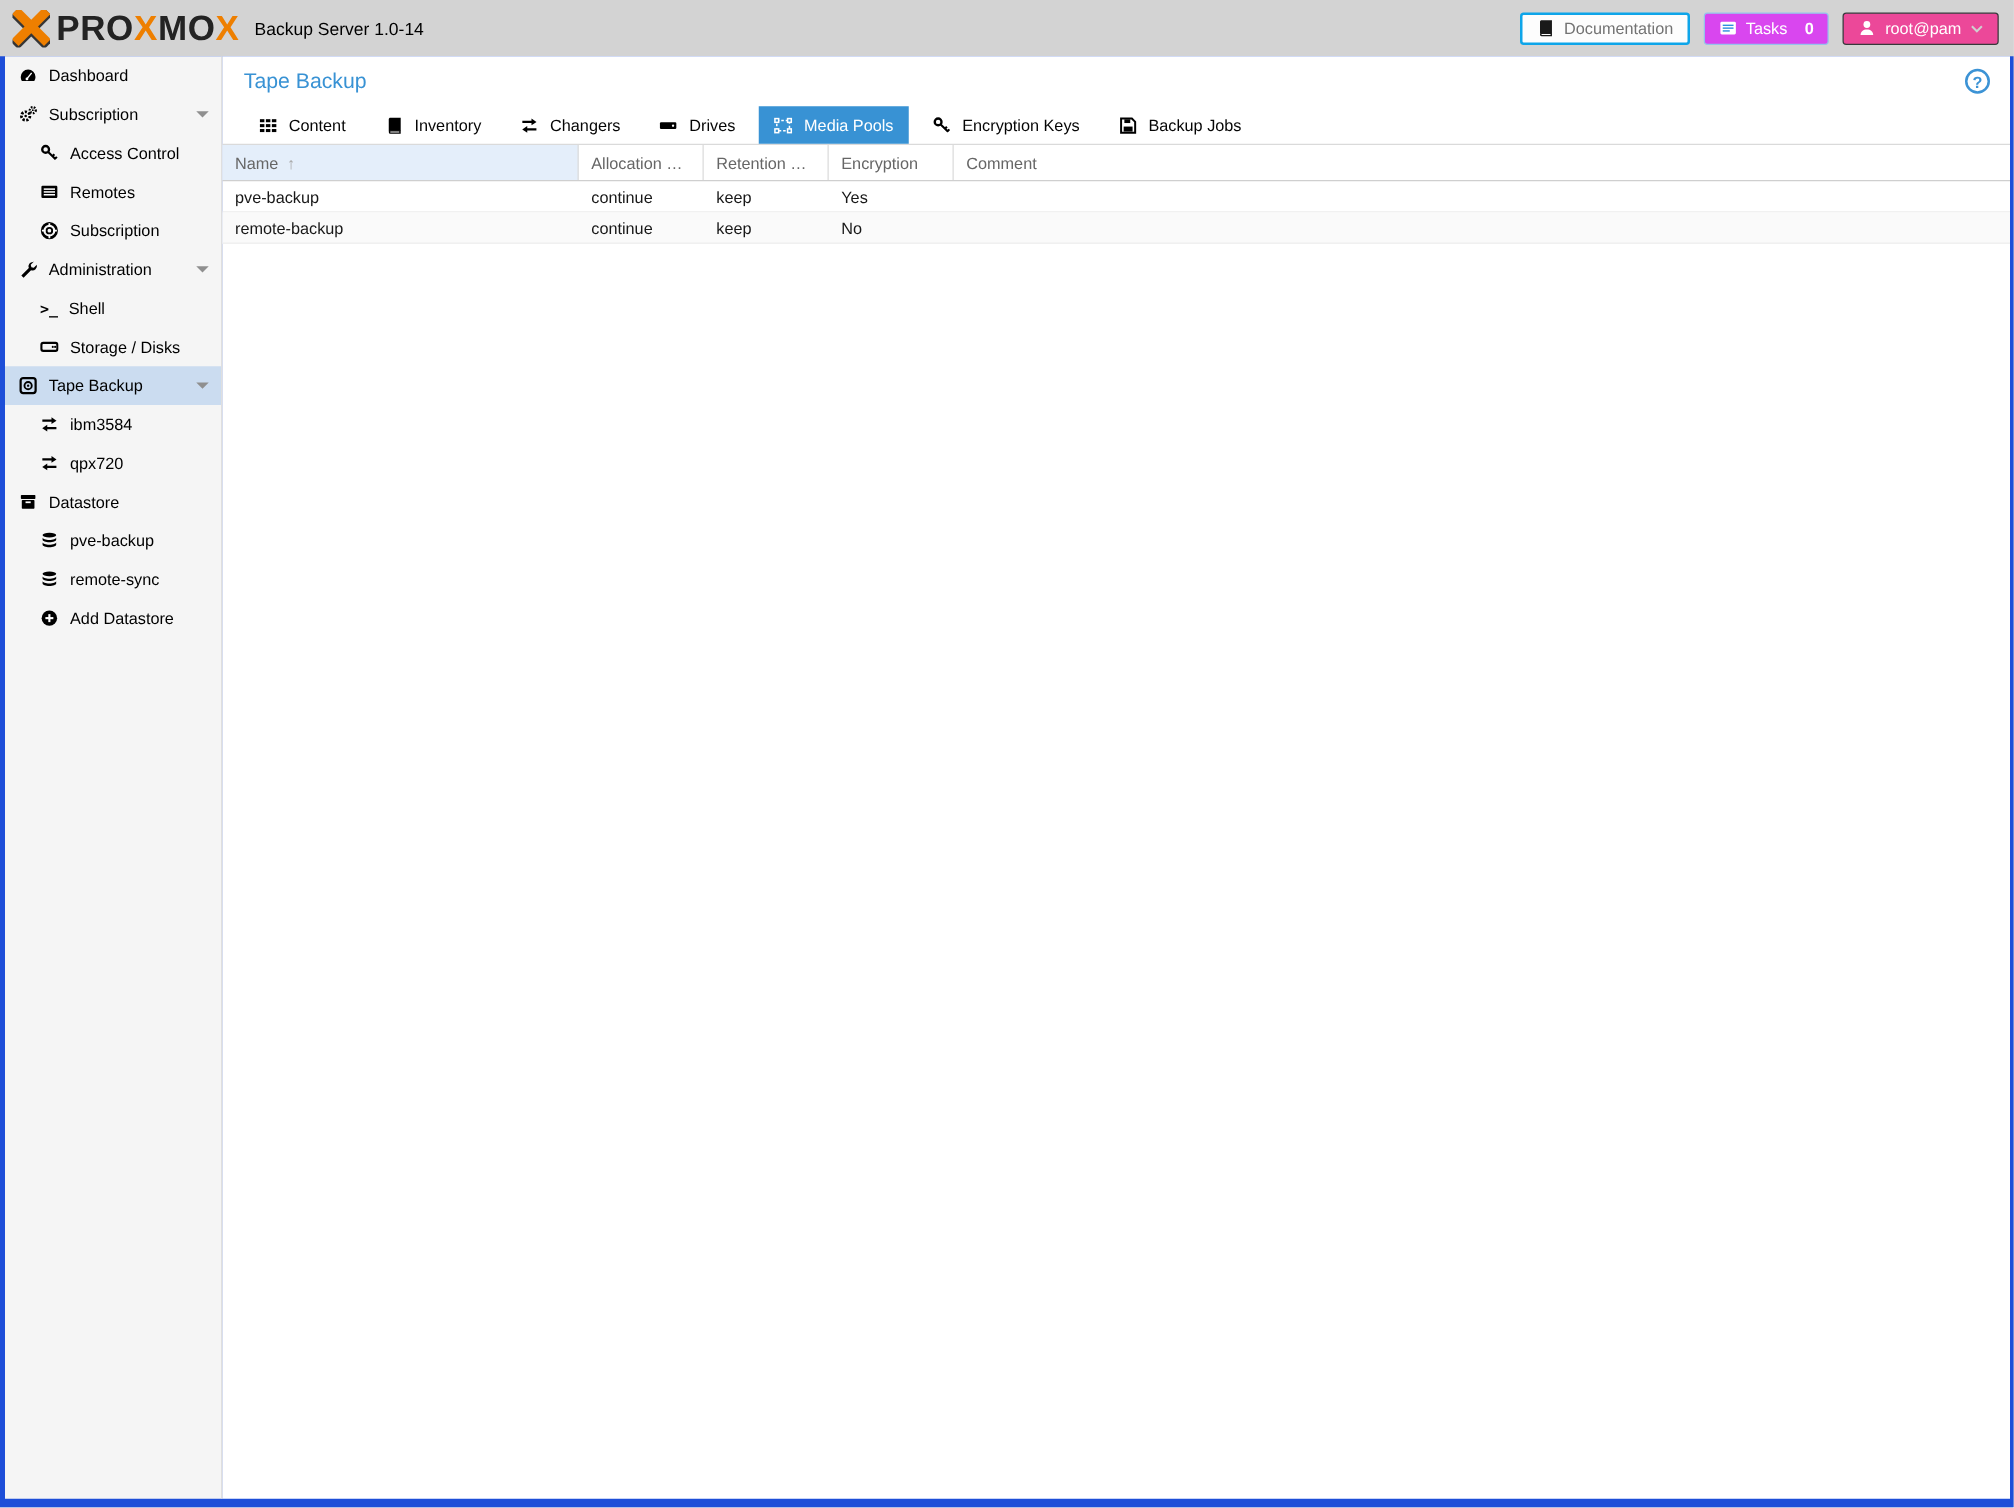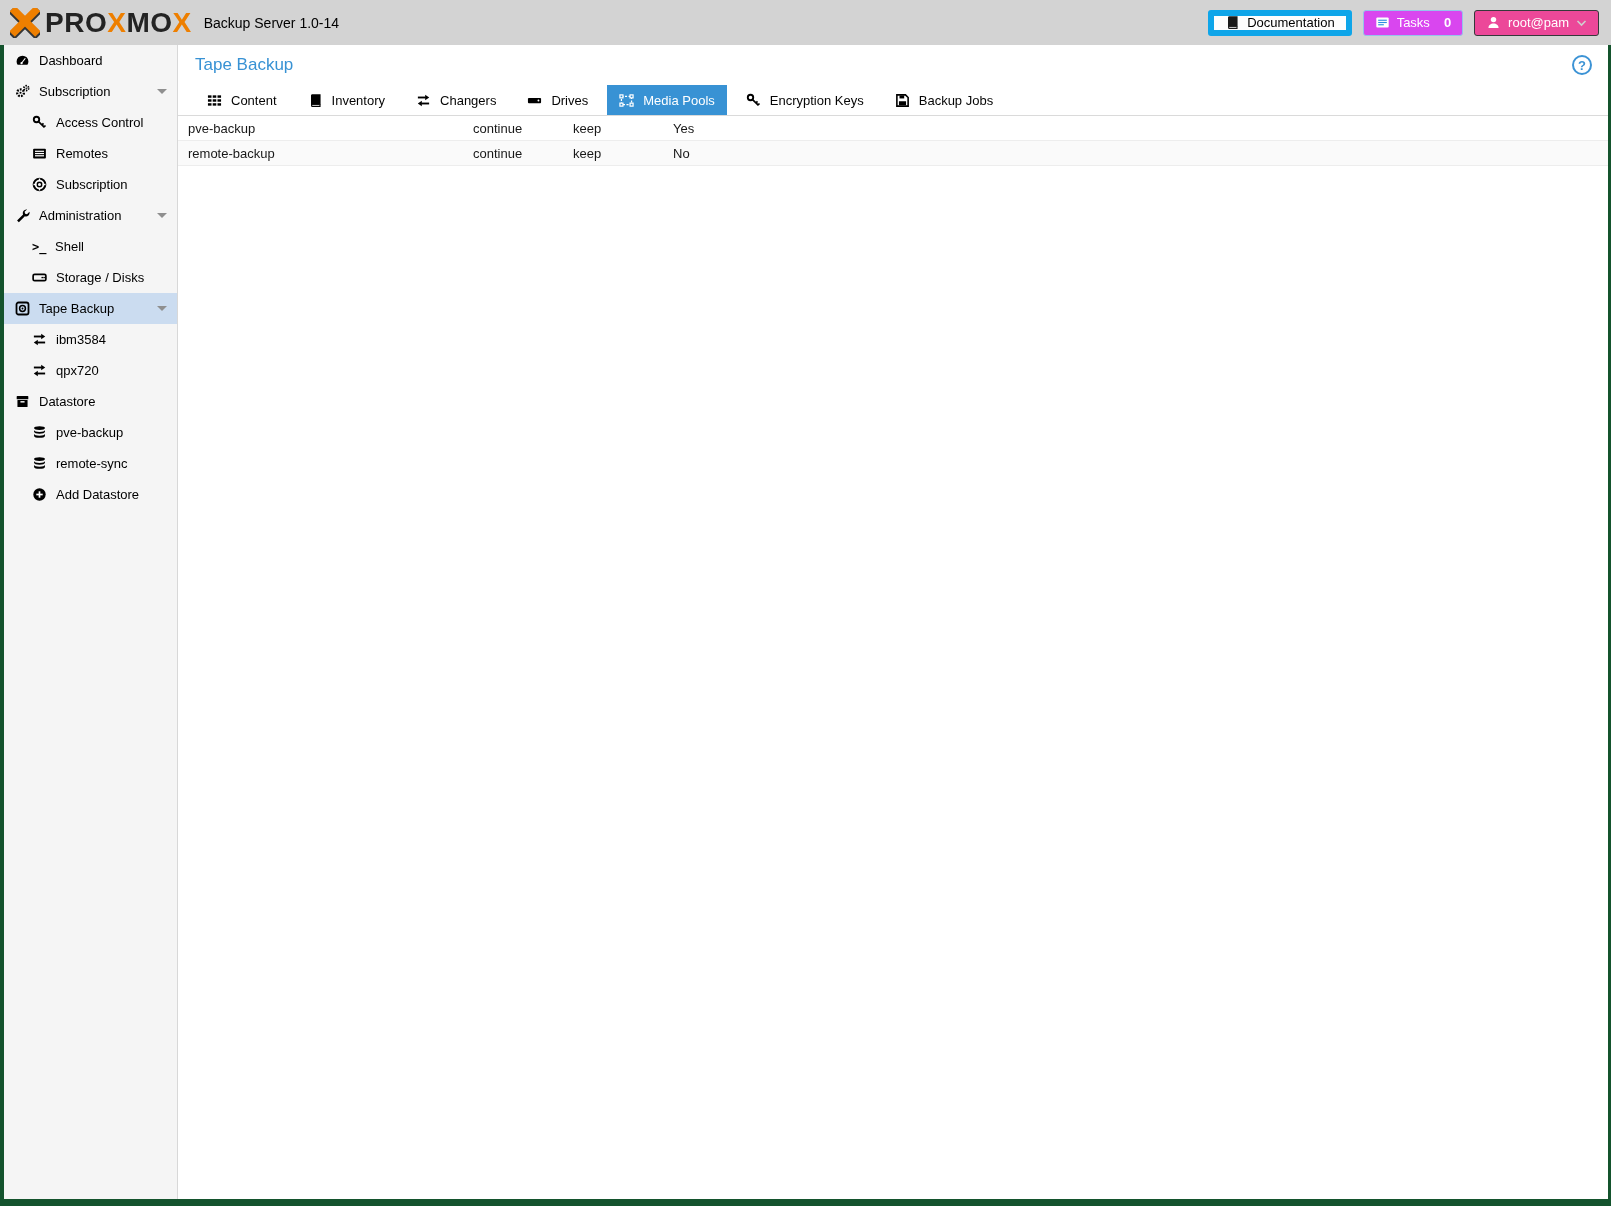--- a/index.html
+++ b/index.html
@@ -9,27 +9,27 @@
 
   
   .topbar { height:45px; flex:none; display:flex; align-items:center; padding:0 12px 0 10px; background:#d3d3d3; }
   .logo { display:flex; align-items:center; gap:5px; cursor:pointer; }
   .logo-word { font-weight:bold; font-size:28px; letter-spacing:.5px; color:#232323; display:flex; }
   .logo-word .org { color:#ee7f00; }
   .product-name { margin-left:12px; font-size:14px; color:#000; }
   .topbar-right { margin-left:auto; display:flex; align-items:center; gap:11px; }
   .tb-btn { height:26px; display:flex; align-items:center; gap:7px; padding:0 11px; border-radius:3px;
             font-size:13px; cursor:pointer; }
-  .btn-doc   { background:#fdfdfd; border:6px solid #0ea5e9; color:#000000;align-items:flex-end; }
+  .btn-doc   { background:#fdfdfd; border:2px solid #0ea5e9; color:#737373; }
   .btn-tasks { background:#d946ef; border:1px solid #95c3ec; color:#fff; }
   .btn-tasks .count { margin-left:7px; font-weight:bold; }
   .btn-user  { background:#ec4899; border:1px solid #36393b; color:#fff; }
 
   
-  .frame { flex:1; display:flex; padding:0 3px 7px 4px; background:#14532d; min-height:0; }
+  .frame { flex:1; display:flex; padding:0 3px 7px 4px; background:#1d4ed8; min-height:0; }
 
   
   .sidebar { width:174px; flex:none; background:#f5f5f5; border-right:1px solid #d8d8d8; overflow:hidden; }
   .side-item { height:31px; display:flex; align-items:center; padding-left:11px; cursor:pointer; position:relative; color:#000; }
   .side-item.lv1 { padding-left:28px; }
   .side-item .lbl { margin-left:9px; white-space:nowrap; }
   .side-item.selected { background:#cbdcf0; }
   .caret { position:absolute; right:10px; top:13px; width:0; height:0;
            border:5px solid transparent; border-top-color:#8f8f8f; border-bottom:none; }
 
@@ -338,20 +338,38 @@
         <svg class="ico" viewBox="0 0 16 16">
           <path d="M2 2h9.2L14 4.8V14H2z" fill="none" stroke="#000" stroke-width="1.7"></path>
           <rect x="4.8" y="2.6" width="5" height="3.2" fill="#000"></rect>
           <rect x="4.2" y="8.8" width="7.6" height="4.3" fill="#000"></rect>
         </svg>
         <span>Backup Jobs</span>
       </div>
     </div>
 
 
+    <div class="grid-header">
+      <div class="gh-cell c-name sorted">
+        <span>Name</span>
+        <span class="sort-arrow">↑</span>
+      </div>
+      <div class="gh-cell c-sm">
+        <span>Allocation …</span>
+      </div>
+      <div class="gh-cell c-sm">
+        <span>Retention …</span>
+      </div>
+      <div class="gh-cell c-sm">
+        <span>Encryption</span>
+      </div>
+      <div class="gh-cell c-comment">
+        <span>Comment</span>
+      </div>
+    </div>
 
     <div class="grid-row">
       <div class="gr-cell c-name">pve-backup</div>
       <div class="gr-cell c-sm">continue</div>
       <div class="gr-cell c-sm">keep</div>
       <div class="gr-cell c-sm">Yes</div>
       <div class="gr-cell c-comment"></div>
     </div>
 
     <div class="grid-row alt">

